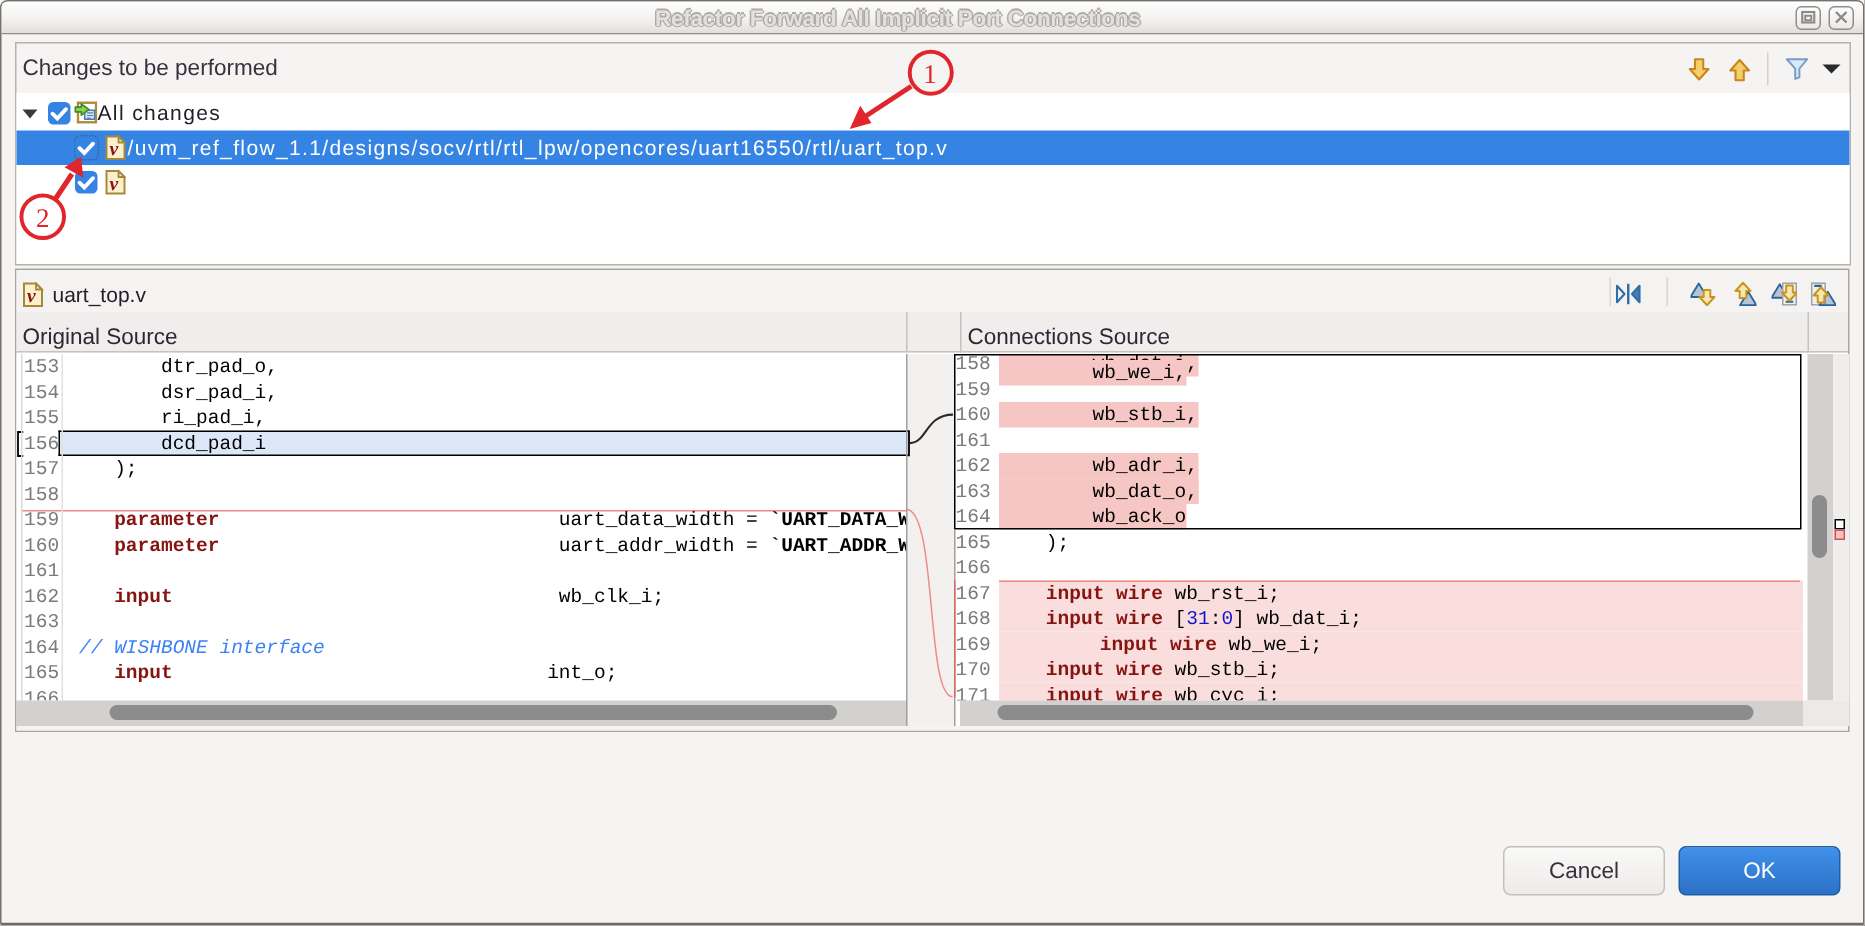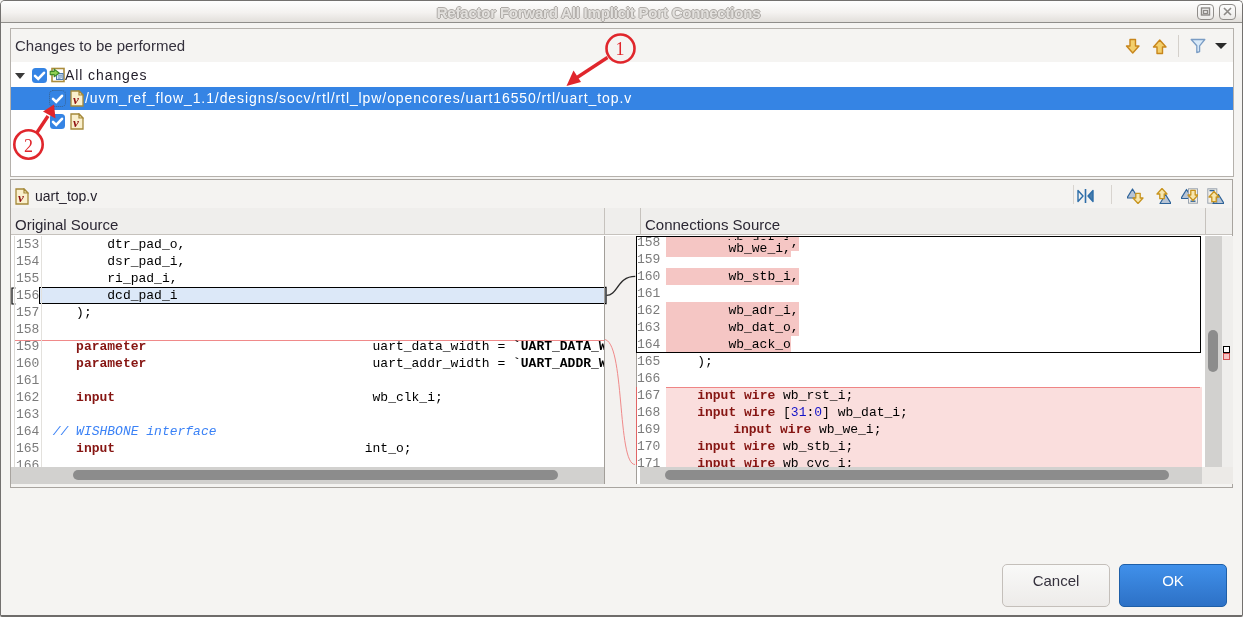--- a/index.html
+++ b/index.html
@@ -51,21 +51,21 @@
   .kw { color:#861512; font-weight:bold; }
   .cmt { color:#3b82f6; font-style:italic; }
   .num { color:#1414c8; }
   .bld { font-weight:bold; }
   .pink1 { background:#f5c6c4; display:inline-block; height:17px; }
   .prow { position:absolute; left:30px; width:536px; height:17px; background:#fadedd; }
   
   .sbtrack { position:absolute; background:#d2d1cf; }
   .sbthumb { position:absolute; background:#8c8c8c; border-radius:5px; }
   
-  .btn { position:absolute; top:564px; width:108px; height:43px; border-radius:5px;
+  .btn { position:absolute; top:564px; width:108px; height:33px; border-radius:5px;
     font-size:15px; text-align:center; line-height:31px; }
   #cancel { left:1002px; background:linear-gradient(#f9f9f8,#edebe9); border:1px solid #c4bfba; color:#35313d; }
   #ok { left:1119px; background:linear-gradient(#4090ea , #2d71c6); border:1px solid #1e5fa8; color:#ffffff; }
 </style>
 </head>
 <body>
 <div id="frame"></div>
 <div id="titlebar">
   <div id="title">Refactor Forward All Implicit Port Connections</div>
   <div class="winbtn" style="left:1196px;">

